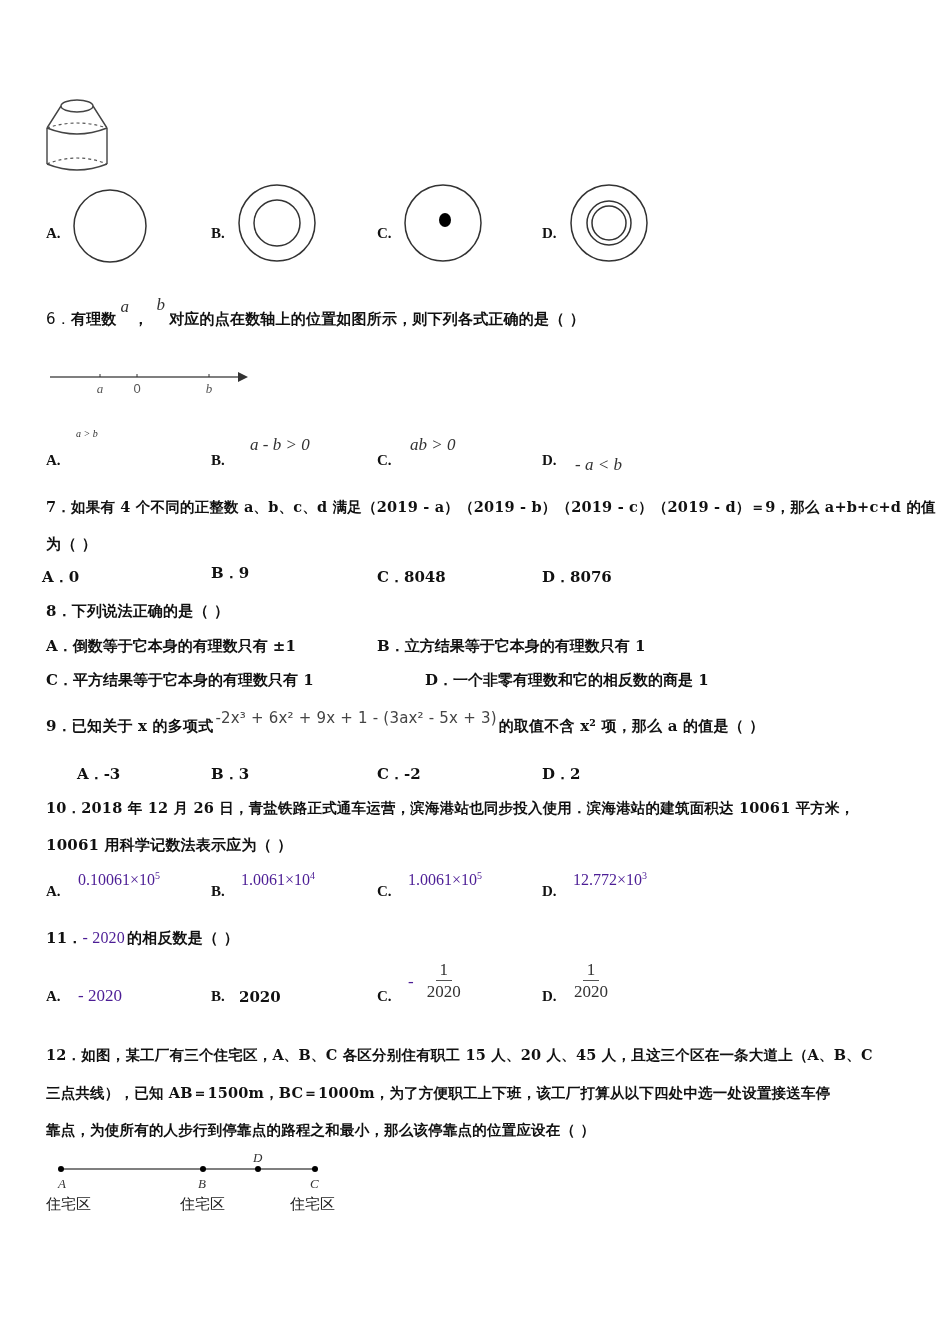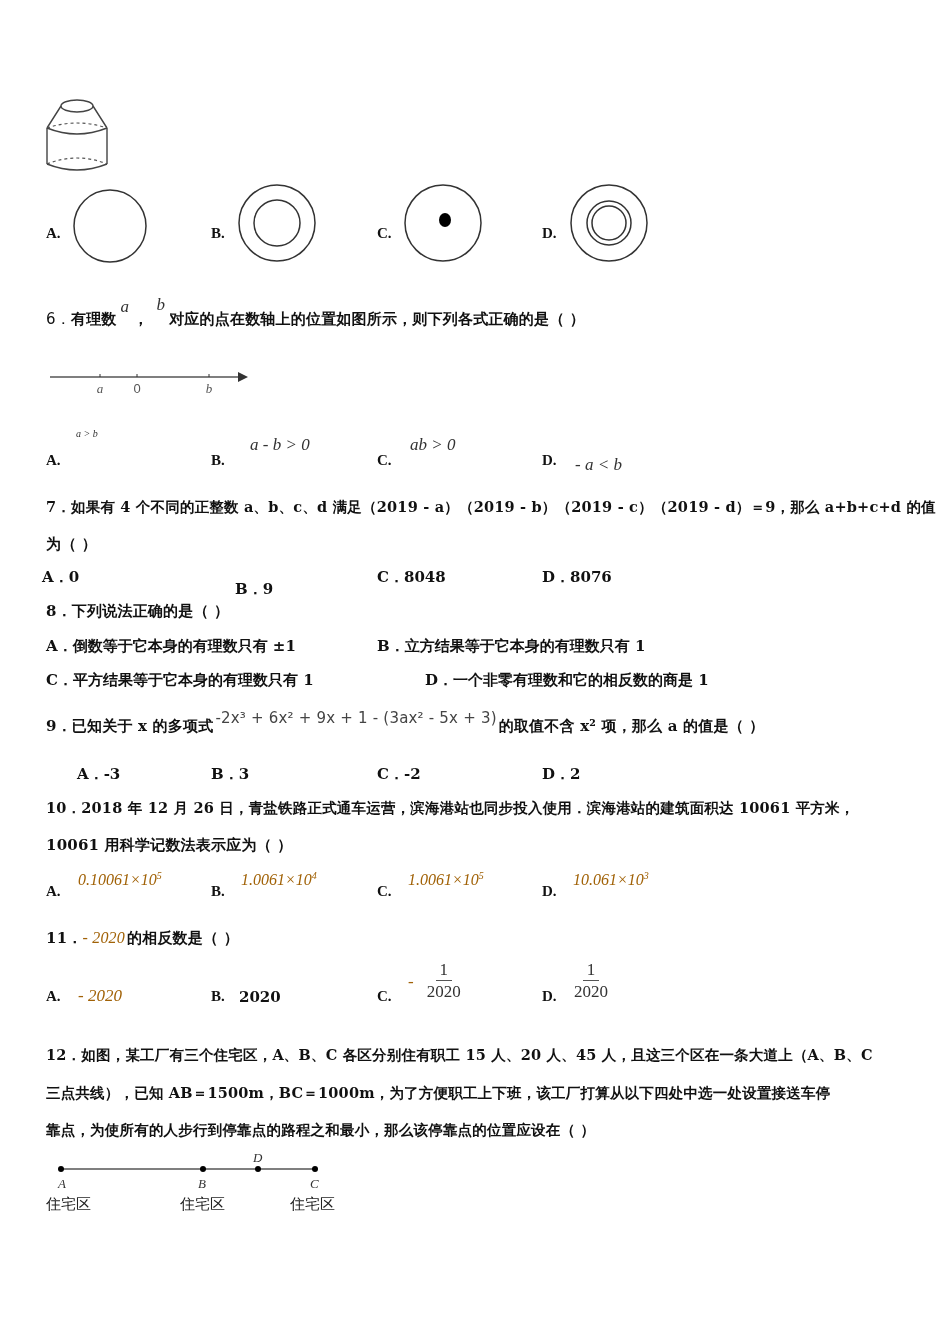--- a/index.html
+++ b/index.html
@@ -1,21 +1,21 @@
 <!DOCTYPE html>
 <html><head>
 <meta charset="utf-8">
 <style>
   html, body { margin: 0; padding: 0; background: #ffffff; }
   body { width: 950px; height: 1344px; position: relative; overflow: hidden;
          font-family: "DejaVu Serif", "Liberation Serif", serif; color: #111; }
   .abs { position: absolute; }
   .q { font-size: 15px; font-weight: bold; letter-spacing: 0.2px; white-space: nowrap; }
   .opt { font-size: 15px; font-weight: bold; white-space: nowrap; }
-  .math { font-family: "Liberation Serif", "DejaVu Serif", serif; font-weight: normal; font-size: 17px; color: #a16207; font-style: italic; }
+  .math { font-family: "Liberation Serif", "DejaVu Serif", serif; font-weight: normal; font-size: 17px; color: #4c1d95; }
   .mathi { font-family: "Liberation Serif", "DejaVu Serif", serif; font-style: italic; font-weight: normal; font-size: 17px; color: #333; }
   .lbl { font-family: "Liberation Serif", serif; font-weight: bold; font-size: 15px; }
   .frac { display: inline-flex; flex-direction: column; align-items: center; vertical-align: middle; font-family: "Liberation Serif", serif; font-weight: normal; font-size: 17px; color: #333; }
   .frac .num { border-bottom: 1px solid #555; padding: 0 4px; line-height: 20px; }
   .frac .den { line-height: 22px; padding: 0 4px; }
   sup { font-size: 10px; }
   svg { display: block; }
 </style>
 </head>
 <body>
@@ -86,21 +86,21 @@
 <div class="abs opt lbl" style="left:211px;top:452px;">B.</div>
 <div class="abs mathi" style="left:242px;top:435px;margin-left:8px;">a - b &gt; 0</div>
 <div class="abs opt lbl" style="left:377px;top:452px;">C.</div>
 <div class="abs mathi" style="left:410px;top:435px;">ab &gt; 0</div>
 <div class="abs opt lbl" style="left:542px;top:452px;">D.</div>
 <div class="abs mathi" style="left:575px;top:435px;margin-top:20px;">- a &lt; b</div>
 
 <div class="abs q" style="left:46px;top:498px;font-size:14.5px;">7．如果有 4 个不同的正整数 a、b、c、d 满足（2019 - a）（2019 - b）（2019 - c）（2019 - d）＝9，那么 a+b+c+d 的值</div>
 <div class="abs q" style="left:46px;top:535px;">为（      ）</div>
 <div class="abs opt" style="left:42px;top:568px;"><span>A．</span><span>0</span></div>
-<div class="abs opt" style="left:211px;top:580px;margin-left:24px;"><span>B．</span><span>9</span></div>
+<div class="abs opt" style="left:211px;top:564px;"><span>B．</span><span>9</span></div>
 <div class="abs opt" style="left:377px;top:568px;"><span>C．</span><span>8048</span></div>
 <div class="abs opt" style="left:542px;top:568px;"><span>D．</span><span>8076</span></div>
 
 <div class="abs q" style="left:46px;top:602px;">8．下列说法正确的是（  ）</div>
 <div class="abs opt" style="left:46px;top:637px;"><span>A．</span><span>倒数等于它本身的有理数只有 ±1</span></div>
 <div class="abs opt" style="left:377px;top:637px;"><span>B．</span><span>立方结果等于它本身的有理数只有 1</span></div>
 <div class="abs opt" style="left:46px;top:671px;"><span>C．</span><span>平方结果等于它本身的有理数只有 1</span></div>
 <div class="abs opt" style="left:377px;top:671px;margin-left:48px;"><span>D．</span><span>一个非零有理数和它的相反数的商是 1</span></div>
 
 <div class="abs q" style="left:46px;top:717px;">
@@ -114,21 +114,21 @@
 <div class="abs q" style="left:46px;top:799px;font-size:14.5px;">10．2018 年 12 月 26 日，青盐铁路正式通车运营，滨海港站也同步投入使用．滨海港站的建筑面积达 10061 平方米，</div>
 <div class="abs q" style="left:46px;top:836px;">10061 用科学记数法表示应为（  ）</div>
 
 <div class="abs opt lbl" style="left:46px;top:883px;">A.</div>
 <div class="abs math" style="left:78px;top:870px;font-size:16px;"><span>0.10061</span>×10<sup>5</sup></div>
 <div class="abs opt lbl" style="left:211px;top:883px;">B.</div>
 <div class="abs math" style="left:241px;top:870px;font-size:16px;"><span>1.0061</span>×10<sup>4</sup></div>
 <div class="abs opt lbl" style="left:377px;top:883px;">C.</div>
 <div class="abs math" style="left:408px;top:870px;font-size:16px;"><span>1.0061</span>×10<sup>5</sup></div>
 <div class="abs opt lbl" style="left:542px;top:883px;">D.</div>
-<div class="abs math" style="left:573px;top:870px;font-size:16px;"><span>10.061</span>×10<sup>3</sup></div>
+<div class="abs math" style="left:573px;top:870px;font-size:16px;"><span>12.772</span>×10<sup>3</sup></div>
 
 <div class="abs q" style="left:46px;top:929px;">
   <span>11．</span><span class="math" style="font-size:16px;margin-right:2px;">- 2020</span><span>的相反数是（      ）</span>
 </div>
 <div class="abs opt lbl" style="left:46px;top:988px;">A.</div>
 <div class="abs math" style="left:78px;top:986px;font-size:17px;">- 2020</div>
 <div class="abs opt lbl" style="left:211px;top:988px;">B.</div>
 <div class="abs opt" style="left:239px;top:988px;">2020</div>
 <div class="abs opt lbl" style="left:377px;top:988px;">C.</div>
 <div class="abs" style="left:408px;top:960px;">

